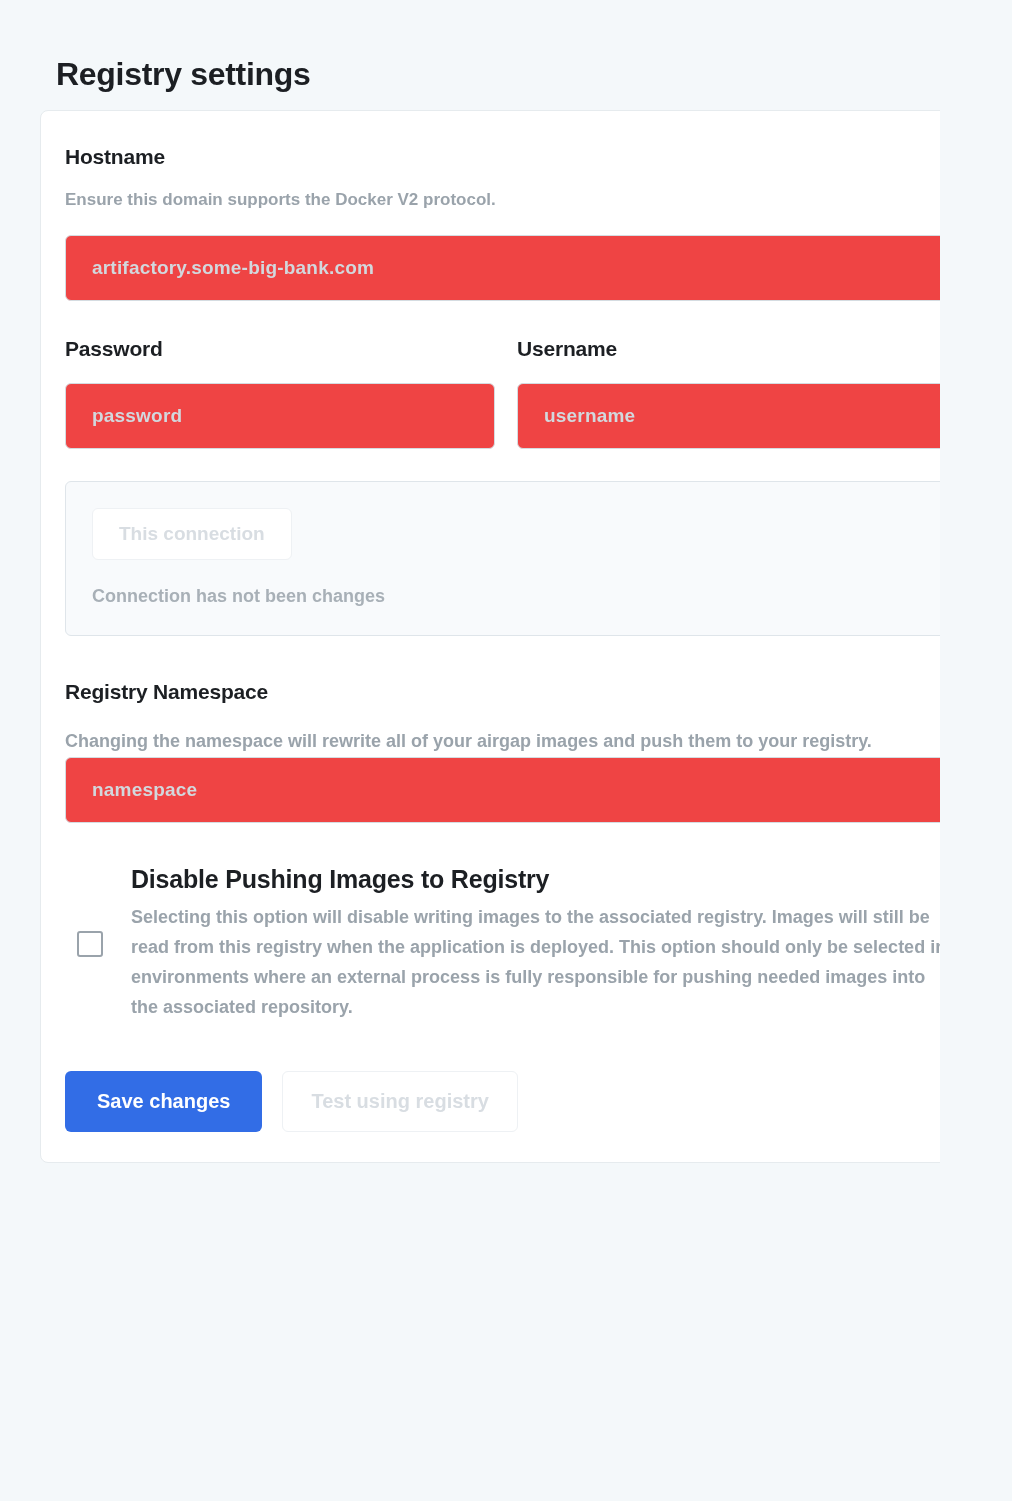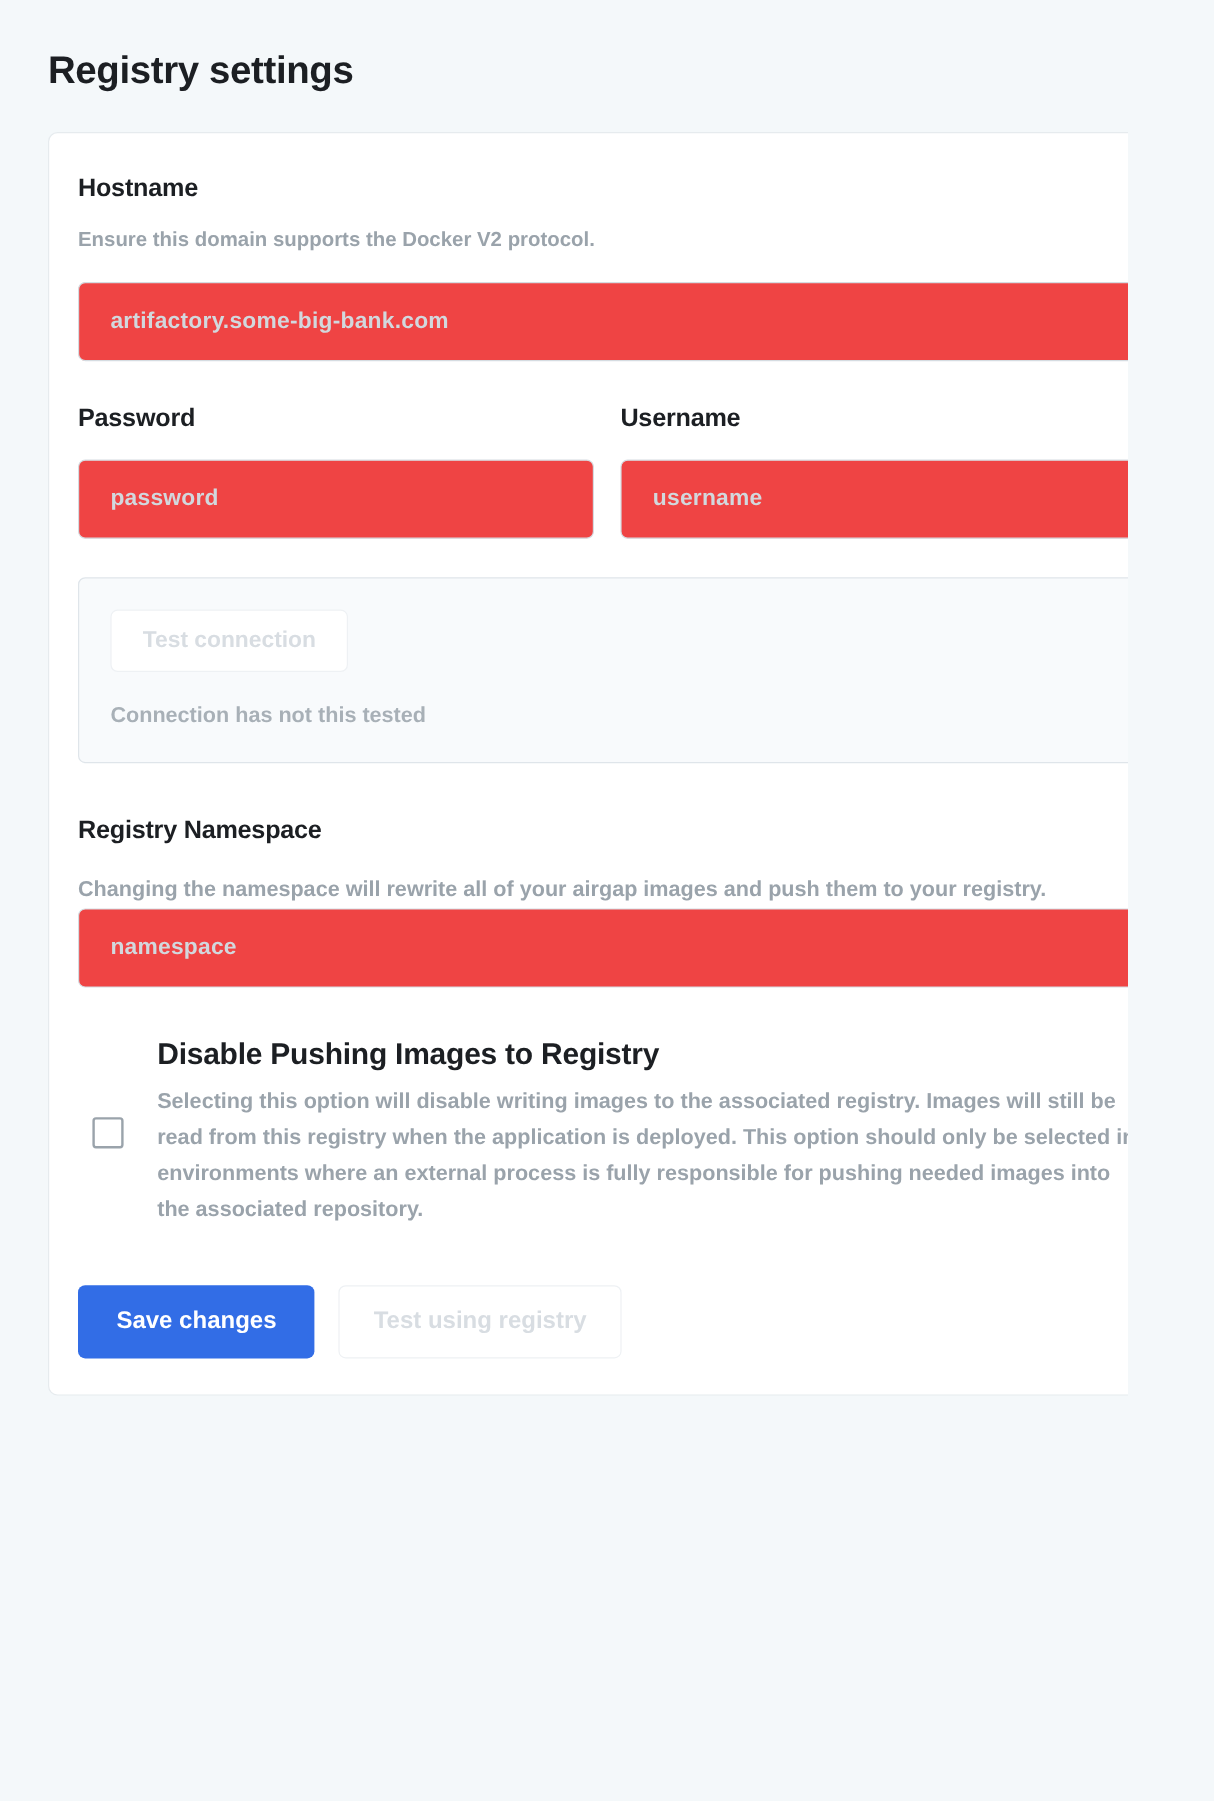--- a/index.html
+++ b/index.html
@@ -9,21 +9,21 @@
     width: 1012px;
     height: 1501px;
     background: #f4f8fa;
     font-family: "Liberation Sans", sans-serif;
     -webkit-font-smoothing: antialiased;
   }
   .page {
     width: 940px;
     height: 1501px;
     background: #f4f8fa;
-    padding: 0;
+    padding: 16px;
     position: relative;
     overflow: hidden;
   }
   .page-title {
     font-size: 32px;
     font-weight: bold;
     color: #1c1f23;
     margin: 40px 0 0 40px;
     letter-spacing: -0.3px;
   }
@@ -189,22 +189,22 @@
         <div class="section-title">Password</div>
         <input class="text-input" type="password" placeholder="password" style="">
       </div>
       <div class="col">
         <div class="section-title">Username</div>
         <input class="text-input" type="text" placeholder="username" style="">
       </div>
     </div>
 
     <div class="test-panel">
-      <button class="test-btn">Test connection</button>
-      <div class="test-status">Connection has not this tested</div>
+      <button class="test-btn">This connection</button>
+      <div class="test-status">Connection has not been changes</div>
     </div>
 
     <div class="section-title ns-title">Registry Namespace</div>
     <div class="ns-help">Changing the namespace will rewrite all of your airgap images and push them to your registry.</div>
     <input class="text-input ns-input" type="text" placeholder="namespace" style="">
 
     <div class="checkbox-row">
       <div class="checkbox"></div>
       <div class="checkbox-body">
         <div class="checkbox-title">Disable Pushing Images to Registry</div>

